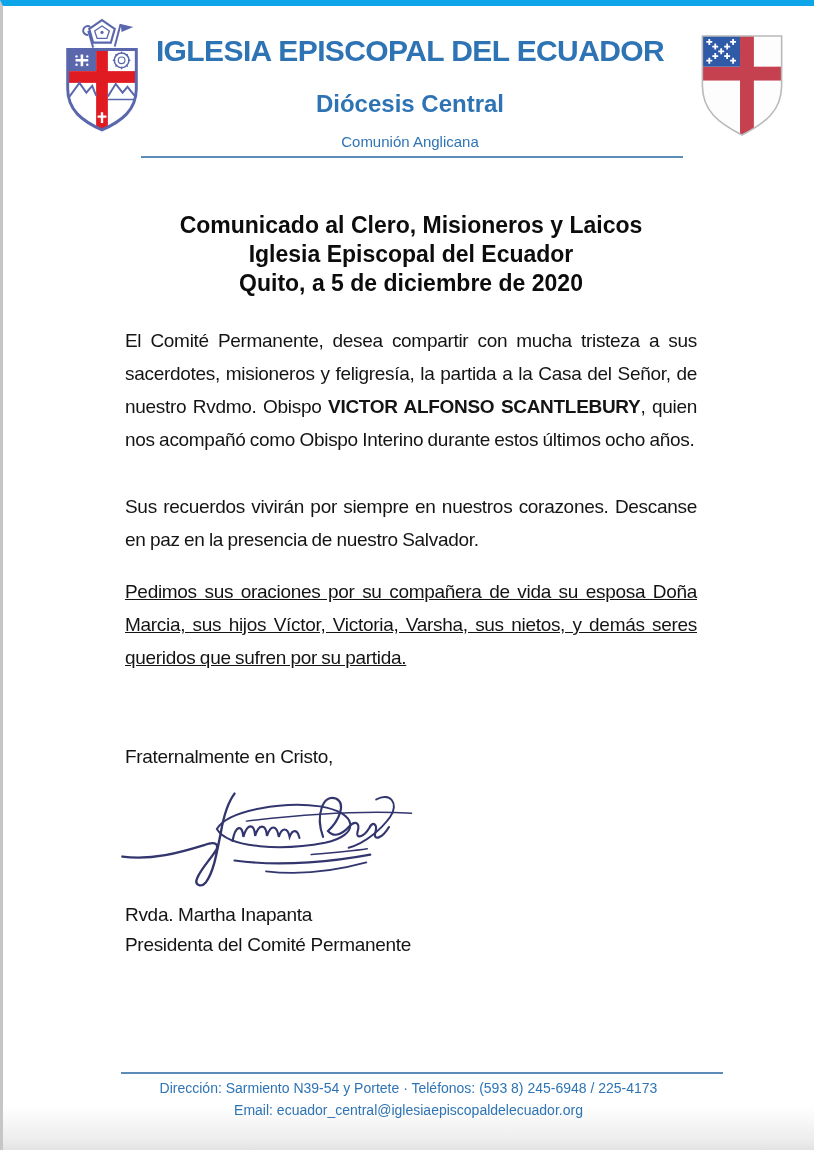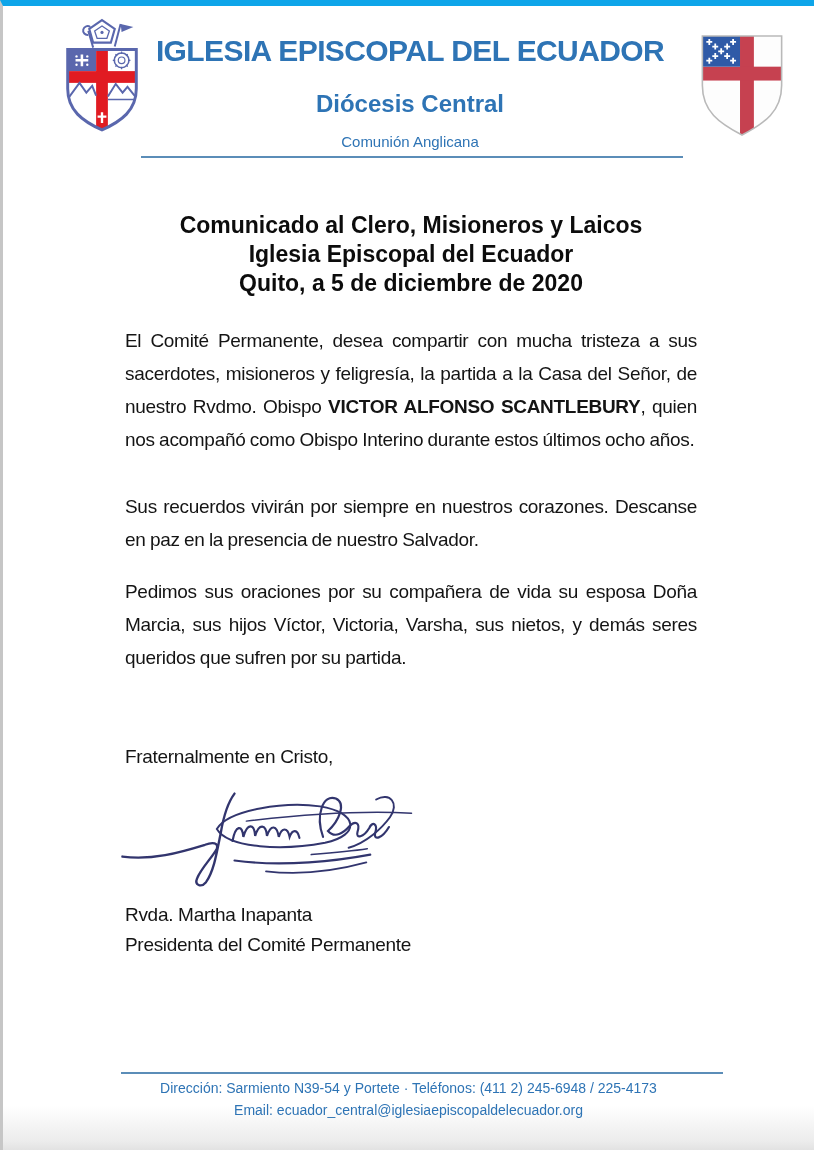--- a/index.html
+++ b/index.html
@@ -18,21 +18,21 @@
              font-size:24px; font-weight:bold; color:#2E74B5; }
   .h-tag   { position:absolute; top:127px; left:104px; width:606px; text-align:center;
              font-size:15px; color:#2E74B5; }
   .h-rule  { position:absolute; top:150px; left:138px; width:542px; height:0;
              border-top:2px solid #5b8db8; }
   
   .letter { position:absolute; left:122px; top:205px; width:572px; }
   .heading { font-weight:bold; font-size:23px; line-height:29px; text-align:center; color:#0c0c0c; }
   .para { font-size:19px; line-height:33px; text-align:justify; color:#141414;
           letter-spacing:-0.3px; word-spacing:-0.6px; }
-  .p1 { margin-top:26px; } .p2 { margin-top:34px; } .p3 { margin-top:18px; }
+  .p1 { margin-top:26px; } .p2 { margin-top:34px; } .p3 { margin-top:18px;text-decoration:underline; }
   .closing { margin-top:72px; font-size:19px; letter-spacing:-0.3px; color:#141414; }
   .sig-wrap { position:relative; height:118px; }
   .sig-svg  { position:absolute; left:-14px; top:2px; }
   .name-block { margin-top:14px; font-size:19px; line-height:30px; letter-spacing:-0.3px; color:#141414; }
   
   .f-rule { position:absolute; top:1066px; left:118px; width:602px; height:0;
             border-top:2px solid #5b8db8; }
   .footer { position:absolute; top:1071px; left:0; width:100%; text-align:center;
             font-size:14px; line-height:22px; color:#2E74B5; z-index:2; }
   .footer .u { cursor:pointer; }
@@ -159,18 +159,18 @@
     </div>
 
     <div class="name-block">
       <div>Rvda. Martha Inapanta</div>
       <div>Presidenta del Comité Permanente</div>
     </div>
   </div>
 
   <div class="f-rule"></div>
   <div class="footer">
-    <div>Dirección: Sarmiento N39-54 y Portete · Teléfonos: (411 2) 245-6948 / 225-4173</div>
+    <div>Dirección: Sarmiento N39-54 y Portete · Teléfonos: (593 8) 245-6948 / 225-4173</div>
     <div><span>Email: </span><span class="u">ecuador_central@iglesiaepiscopaldelecuador.org</span></div>
   </div>
 
   <div class="bottom-fade"></div>
 </div>
 
 </body></html>

